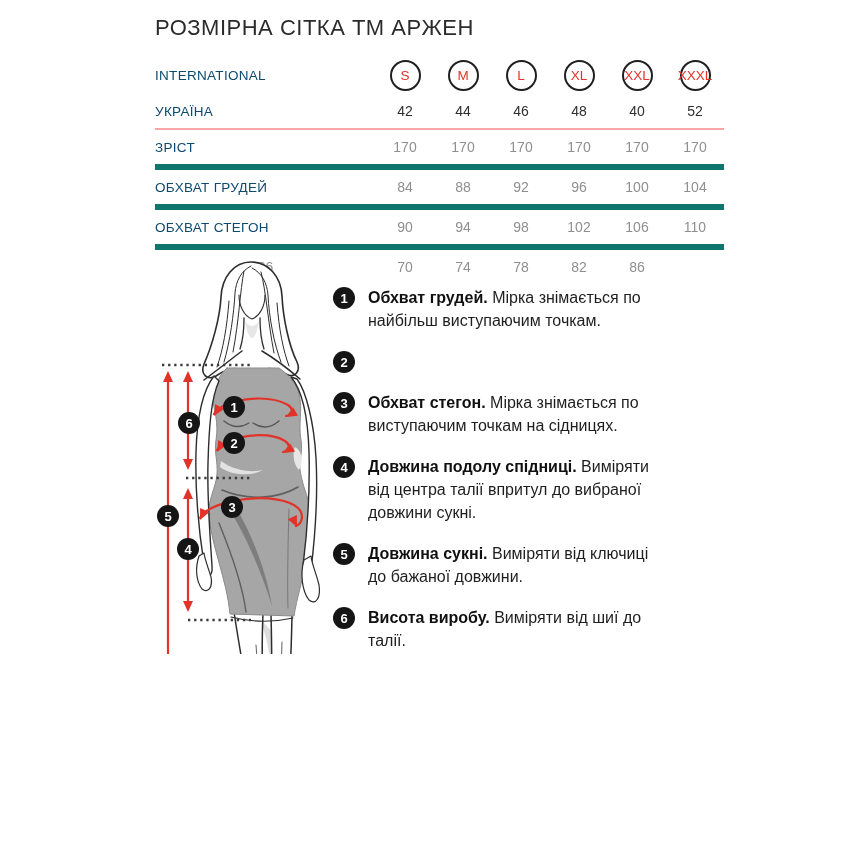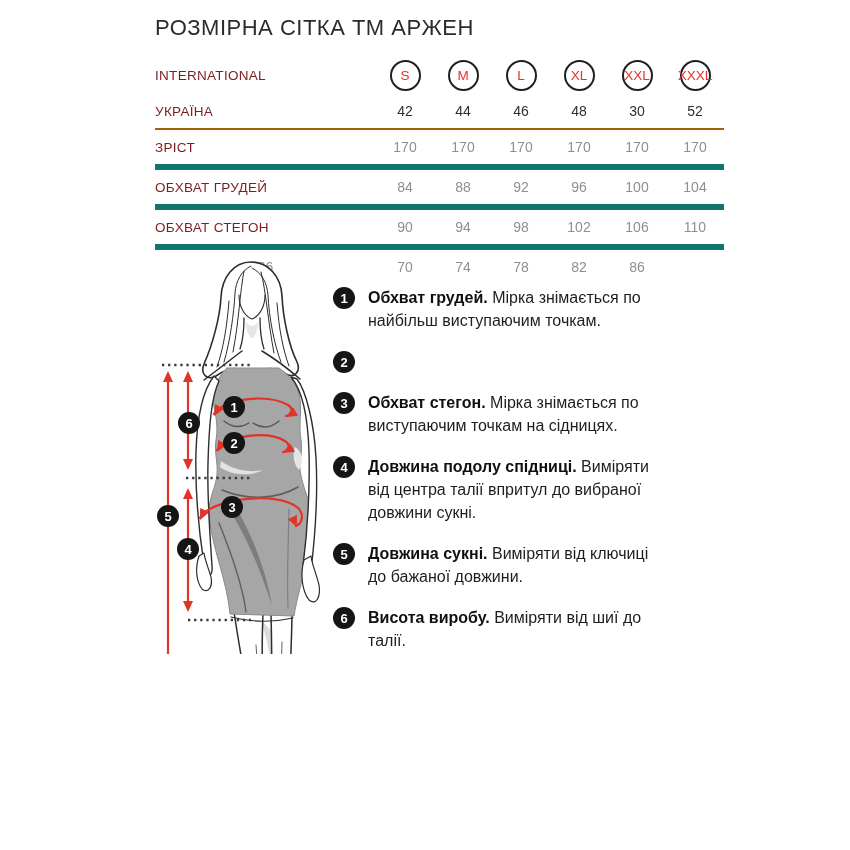--- a/index.html
+++ b/index.html
@@ -9,22 +9,22 @@
   
   .page-title{position:absolute;left:155px;top:15px;margin:0;
               font-size:22px;font-weight:400;color:#2b2b2b;letter-spacing:.5px;}
 
   
   .size-table{position:absolute;left:155px;top:56px;width:569px;}
   .t-row{display:grid;grid-template-columns:221px repeat(6,58px);align-items:center;}
   .t-intl{height:38px;}
   .t-ua{height:34px;}
   .t-measure{height:34px;border-top:6px solid #0f766e;}
-  .t-measure.first{border-top:2px solid #a16207;}
-  .t-label{font-size:13.5px;color:#7f1d1d;letter-spacing:.3px;}
+  .t-measure.first{border-top:2px solid #fca5a5;}
+  .t-label{font-size:13.5px;color:#0c4a6e;letter-spacing:.3px;}
   .t-cell{justify-self:center;text-align:center;}
   .num{font-size:14px;color:#2e2e2e;}
   .t-measure .num{color:#8f8f8f;}
   .size-circle{width:31px;height:31px;border:2px solid #1f1f1f;border-radius:50%;
                display:flex;align-items:center;justify-content:center;box-sizing:border-box;}
   .size-letter{font-size:13.5px;color:#e23329;white-space:nowrap;}
 
   
   .figure{position:absolute;left:140px;top:255px;width:210px;height:595px;}
   .figure svg{position:absolute;left:0;top:0;}
@@ -83,21 +83,21 @@
           </span>
         </div>
     </div>
 
     <div class="t-row t-ua">
       <div class="t-label">УКРАЇНА</div>
       <div class="t-cell num">42</div>
       <div class="t-cell num">44</div>
       <div class="t-cell num">46</div>
       <div class="t-cell num">48</div>
-      <div class="t-cell num">30</div>
+      <div class="t-cell num">40</div>
       <div class="t-cell num">52</div>
     </div>
 
     <div class="t-row t-measure first">
       <div class="t-label">ЗРІСТ</div>
       <div class="t-cell num">170</div>
       <div class="t-cell num">170</div>
       <div class="t-cell num">170</div>
       <div class="t-cell num">170</div>
       <div class="t-cell num">170</div>

